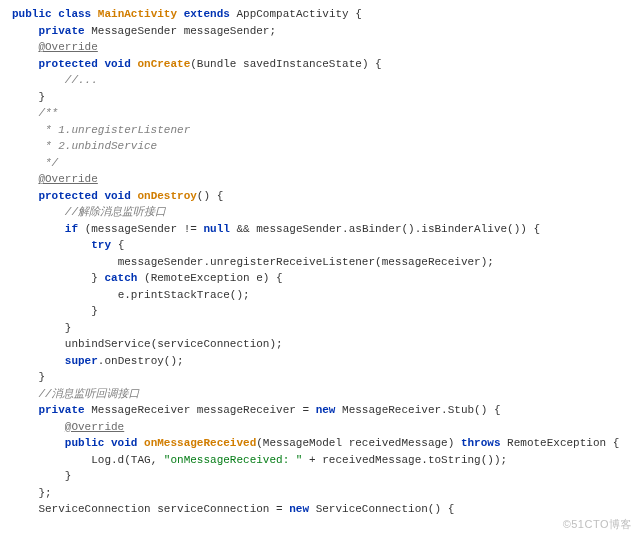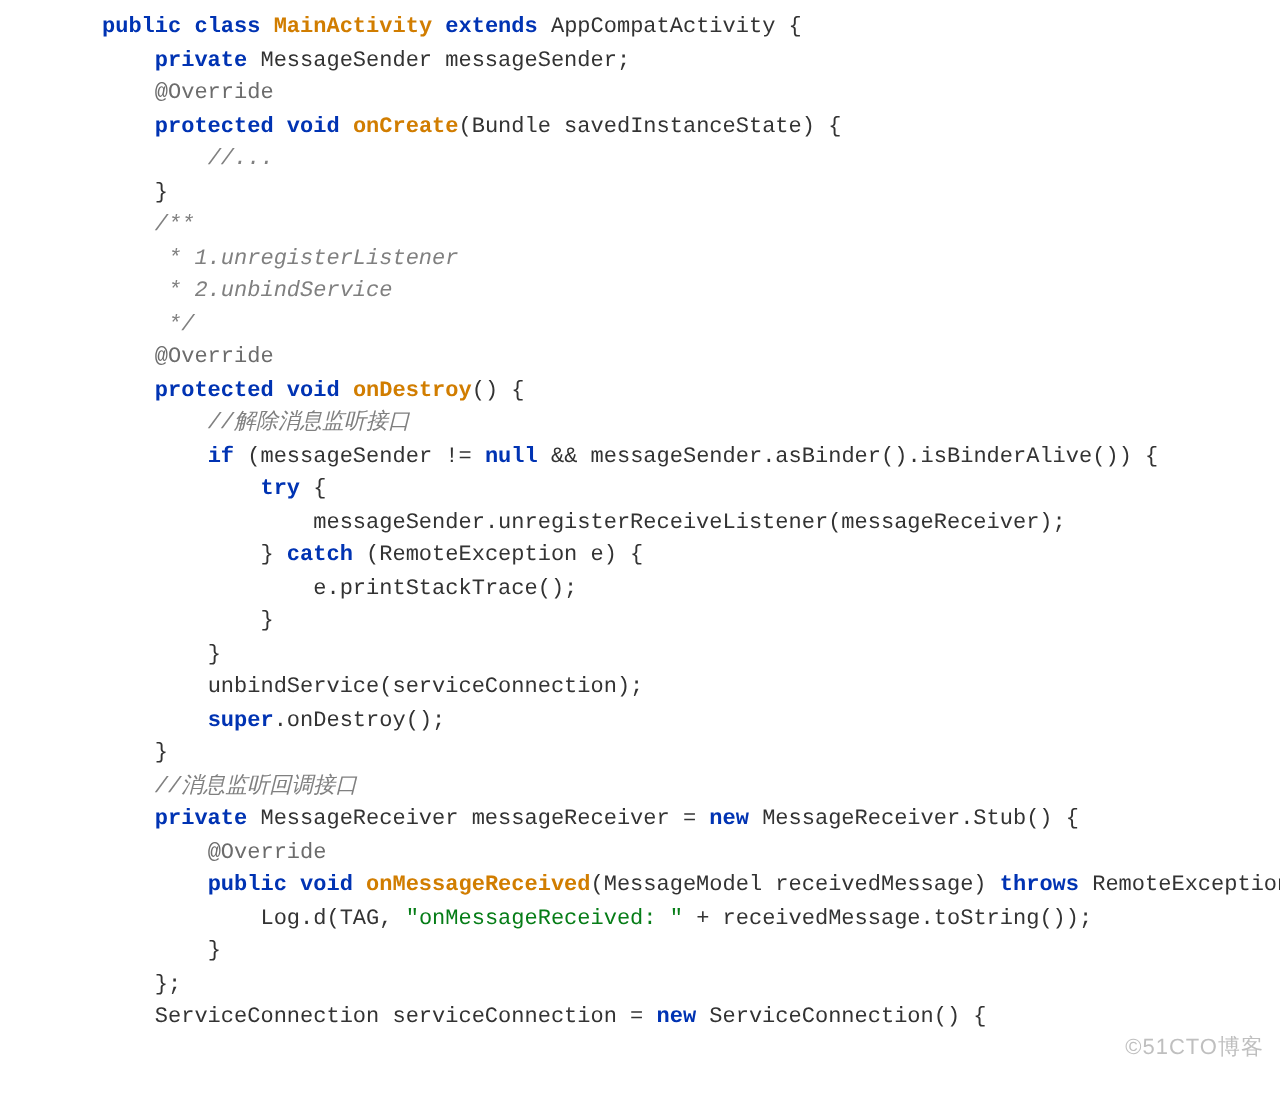--- a/index.html
+++ b/index.html
@@ -10,25 +10,24 @@
     overflow: hidden;
     background: #ffffff;
     font-family: Consolas, "Courier New", monospace;
     font-size: 11px;
     line-height: 16.5px;
     position: relative;
   }
   .code-area {
     padding: 6px 0 0 12px;
     white-space: pre;
-    margin-left: 39px;
   }
   .line > span { white-space: pre; }
   .kw     { color: #0033b3; font-weight: bold; }                      
-  .ann    { color: #6c6c6c; }                      
+  .ann    { color: #6c6c6c; text-decoration: underline; }                      
   .meth   { color: #d17d00; font-weight: bold; }   
   .cmt    { color: #808080; font-style: italic; }  
   .str    { color: #067d17; }
   .plain  { color: #333333; }
 
   .watermark {
     position: absolute;
     right: 8px;
     bottom: 22px;
     font-family: sans-serif;

